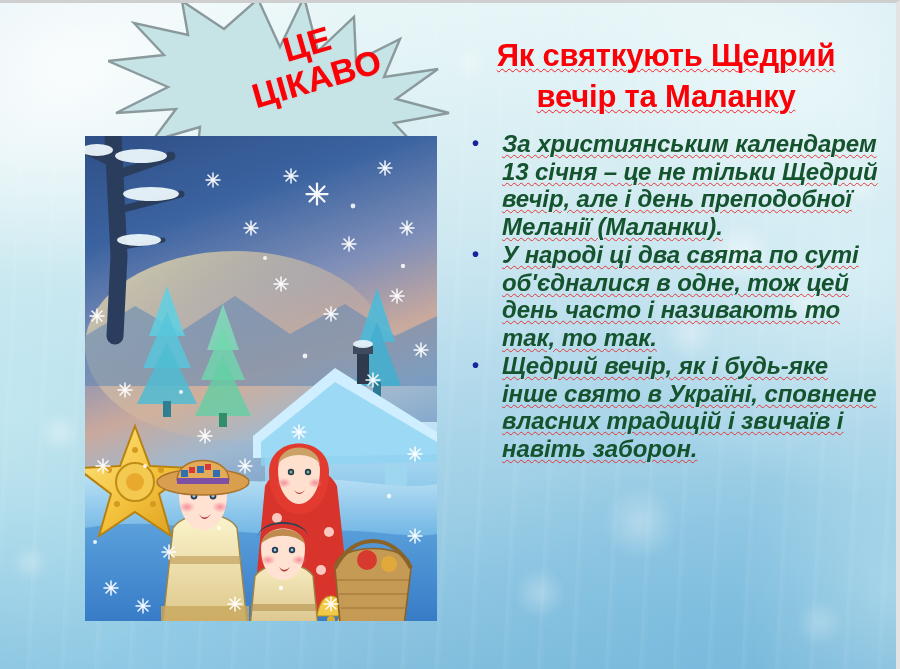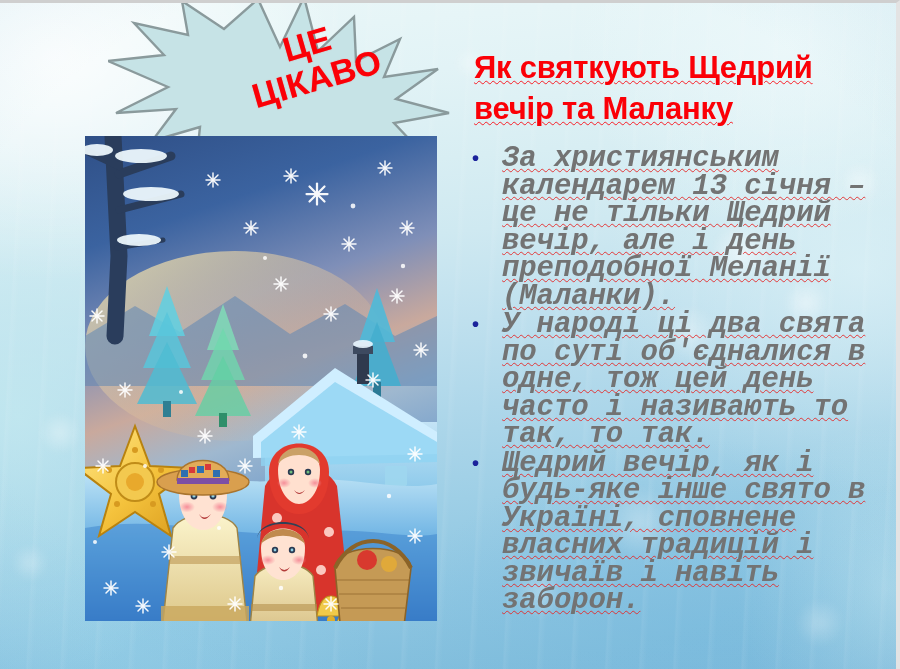--- a/index.html
+++ b/index.html
@@ -129,27 +129,28 @@
 
   
   #content {
     position: absolute;
     left: 452px;
     top: 28px;
     width: 428px;
     height: 600px;
   }
   #slide-title {
-    margin: 16px;
+    margin: 4px;
     padding: 0 6px;
     color: #fb0007;
     font-family: "Liberation Sans", sans-serif;
     font-weight: bold;
     font-size: 31px;
     line-height: 41px;
+    text-align: center;
     letter-spacing: -.2px;
     white-space: pre-line;
     text-decoration: underline;
     text-decoration-style: wavy;
     text-decoration-color: rgba(251,0,7,.85);
     text-decoration-thickness: 1px;
     text-underline-offset: 2px;
   }
 
   #bullets {
@@ -167,25 +168,25 @@
     width: 30px;
     color: #1b239b;
     font-size: 20px;
     line-height: 27px;
     text-align: left;
     padding-left: 2px;
     font-weight: bold;
   }
   .bullet-text {
     flex: 1 1 auto;
-    color: #737373;
-    font-family: Liberation Mono, monospace;
+    color: #14532d;
+    font-family: Liberation Sans, sans-serif;
     font-weight: bold;
     font-style: italic;
-    font-size: 29px;
+    font-size: 24px;
     line-height: 27.5px;
     letter-spacing: -.1px;
     text-decoration: underline;
     text-decoration-style: wavy;
     text-decoration-color: rgba(228,40,40,.9);
     text-decoration-thickness: 1px;
     text-underline-offset: 2px;
   }
 </style>
 </head>

